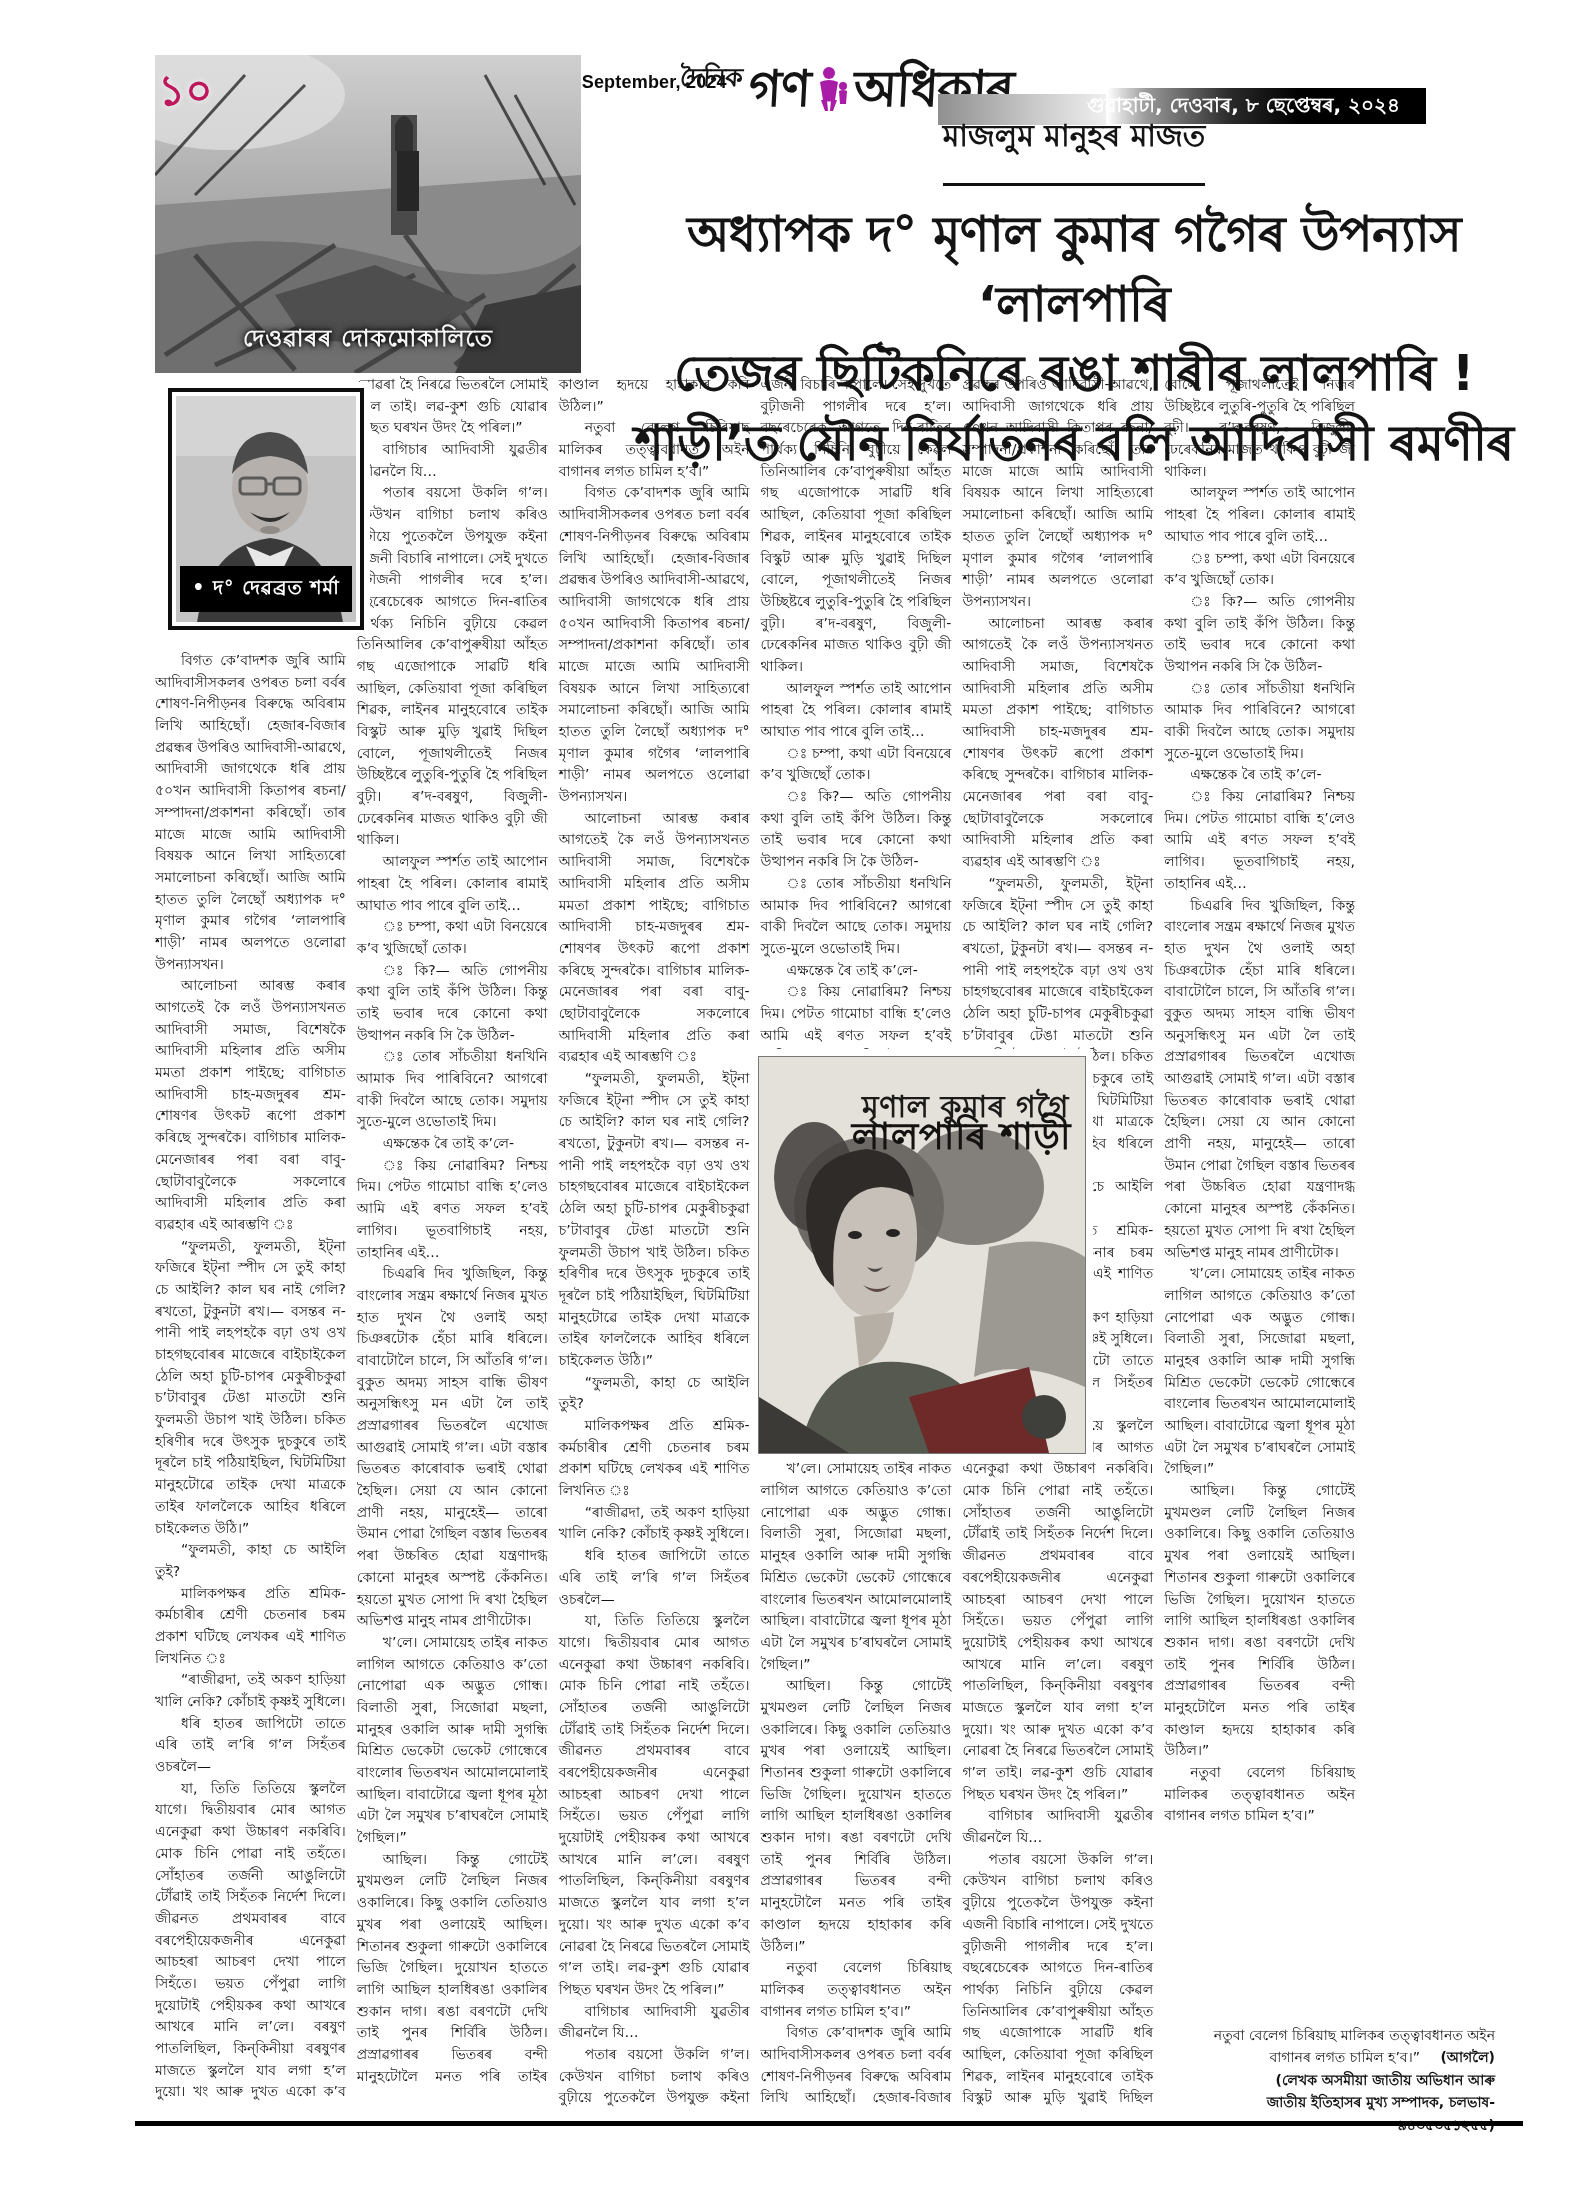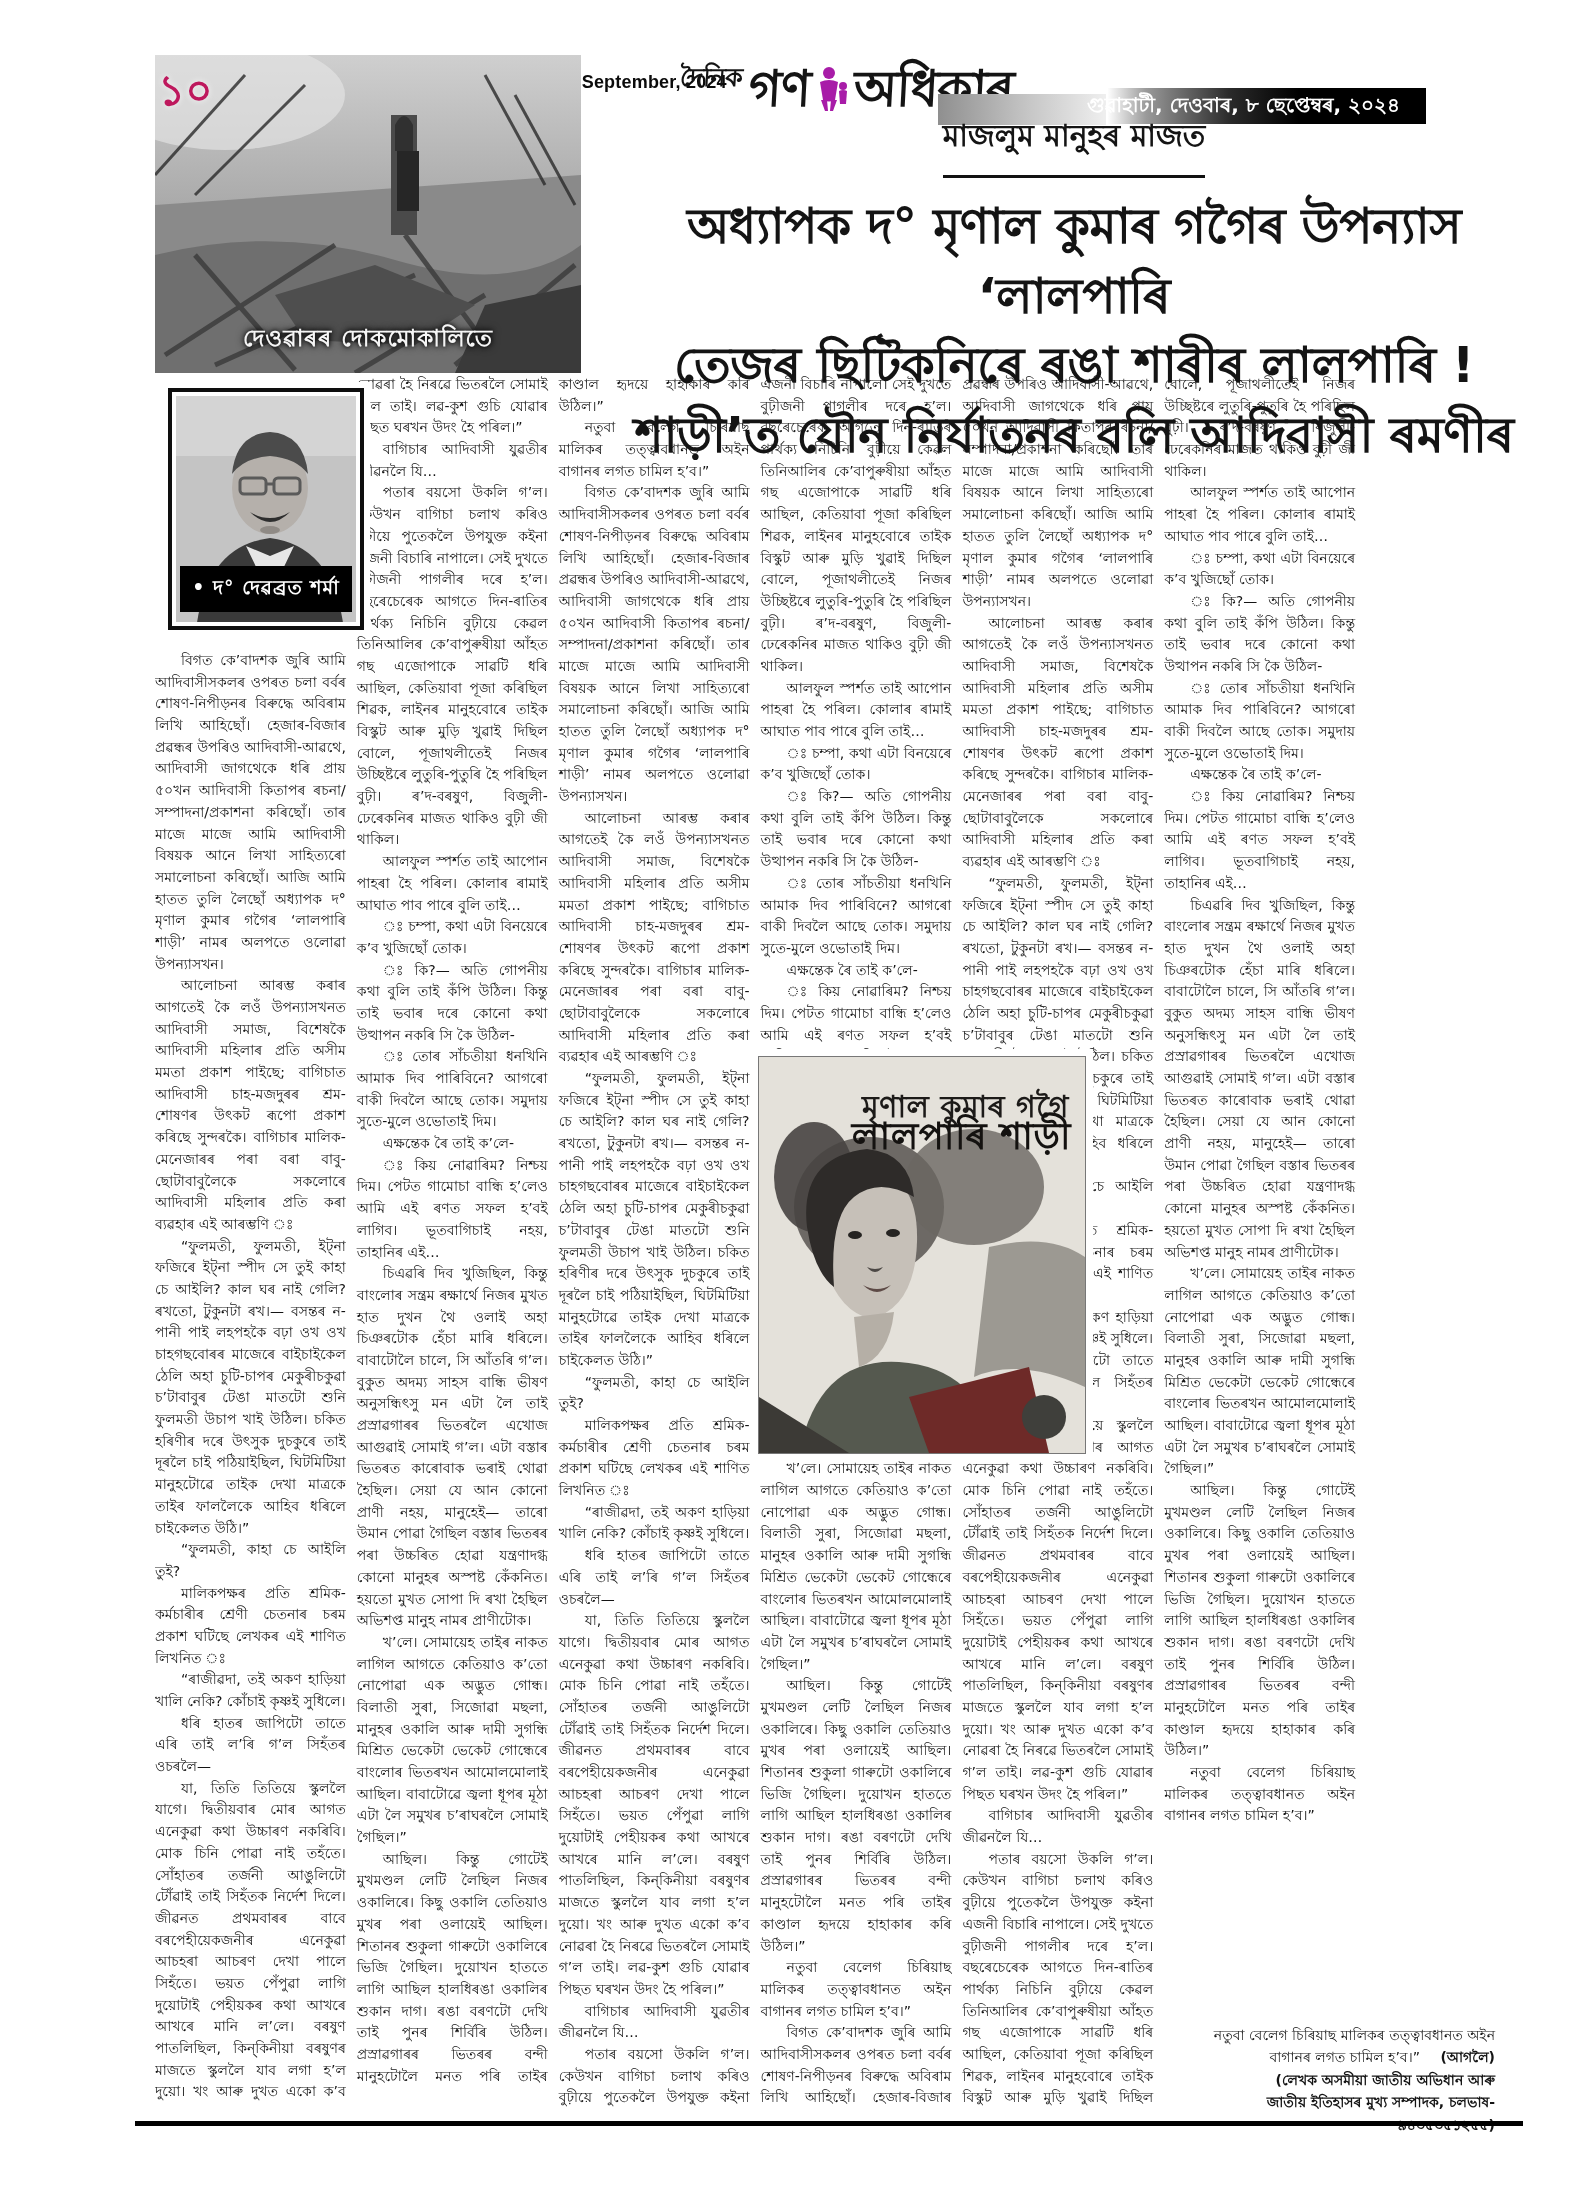--- a/index.html
+++ b/index.html
@@ -42,21 +42,21 @@
   .lead-photo svg{display:block;}
   .lead-caption{
     position:absolute;left:0;right:0;bottom:14px;text-align:center;
     color:#f5f5f5;font-size:23px;font-weight:bold;
     text-shadow:0 0 4px #000,0 0 8px #000;letter-spacing:1px;
   }
   
   .headline-wrap{position:absolute;left:588px;top:112px;width:972px;text-align:center;z-index:5;}
   .kicker{
     display:inline-block;font-size:30px;font-weight:bold;
-    border-bottom:3px solid #111;padding-bottom:12px;margin-bottom:14px;
+    border-bottom:3px solid #111;padding-bottom:20px;margin-bottom:14px;
   }
   .headline{font-size:49px;line-height:1.42;font-weight:bold;letter-spacing:-.5px;}
   
   .author-box{
     position:absolute;left:168px;top:388px;width:196px;height:242px;z-index:6;
     background:#fff;border:4px solid #0e0e0e;box-sizing:border-box;box-shadow:0 0 0 6px #fff;
   }
   .author-inner{position:absolute;inset:4px;background:#c8c8c8;overflow:hidden;}
   .author-name{
     position:absolute;left:8px;right:8px;bottom:14px;background:#000;color:#fff;

